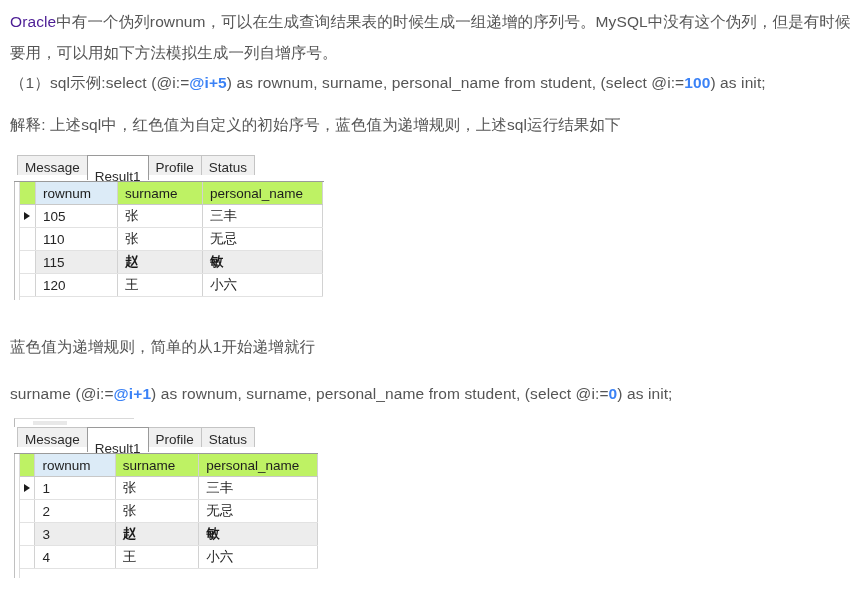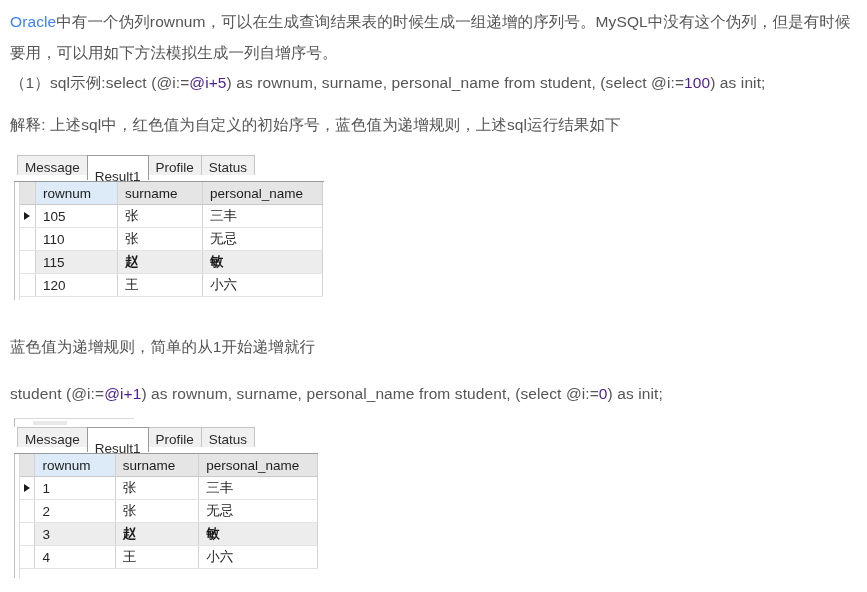--- a/index.html
+++ b/index.html
@@ -29,21 +29,21 @@
     color: #555555;
     letter-spacing: 0.1px;
   }
   .p-intro {
     position: absolute;
     left: 10px;
     top: 6px;
     width: 855px;
   }
   .link {
-    color: #3b82f6;
+    color: #4c1d95;
   }
   .p-sql1 {
     position: absolute;
     left: 10px;
     top: 67px;
     width: 850px;
     white-space: nowrap;
   }
   .p-explain {
     position: absolute;
@@ -60,22 +60,22 @@
     white-space: nowrap;
   }
   .p-sql2 {
     position: absolute;
     left: 10px;
     top: 378px;
     width: 850px;
     white-space: nowrap;
   }
   .emph {
-    font-weight: normal;
-    color: #4c1d95;
+    font-weight: bold;
+    color: #3b82f6;
   }
 
   
   .result-panel {
     position: absolute;
     background: #ffffff;
     font-family: "Liberation Sans", "DejaVu Sans", sans-serif;
     overflow: hidden;
   }
   .panel-1 {
@@ -164,21 +164,21 @@
     padding: 0 0 0 7px;
     height: 22px;
     text-align: left;
     font-weight: normal;
     vertical-align: middle;
     overflow: hidden;
     white-space: nowrap;
   }
   .grid thead th {
     border-bottom: 1px solid #c8c8c8;
-    background: #e5e5e5;
+    background: #bef264;
     color: #1d1d1d;
     height: 22px;
   }
   .grid thead th.col-sel {
     background: #dcebf7;
   }
   .col-marker { width: 15px; padding: 0 !important; background: #ffffff; }
   .col-rownum { width: 82px; }
   .col-surname { width: 85px; }
   .col-personal { width: 120px; }
@@ -224,21 +224,21 @@
 
   <div class="para p-sql1">
     <span>（1）sql示例:select (@i:=</span><span class="emph">@i+5</span><span>) as rownum, surname, personal_name from student, (select @i:=</span><span class="emph">100</span><span>) as init;</span>
   </div>
 
   <div class="para p-explain">解释: 上述sql中，红色值为自定义的初始序号，蓝色值为递增规则，上述sql运行结果如下</div>
 
   <div class="para p-note">蓝色值为递增规则，简单的从1开始递增就行</div>
 
   <div class="para p-sql2">
-    <span>student (@i:=</span><span class="emph">@i+1</span><span>) as rownum, surname, personal_name from student, (select @i:=</span><span class="emph">0</span><span>) as init;</span>
+    <span>surname (@i:=</span><span class="emph">@i+1</span><span>) as rownum, surname, personal_name from student, (select @i:=</span><span class="emph">0</span><span>) as init;</span>
   </div>
 </div>
 
 <div class="result-panel panel-1">
   <div class="tabbar">
     <div class="tab"><span>Message</span></div>
     <div class="tab active"><span>Result1</span></div>
     <div class="tab"><span>Profile</span></div>
     <div class="tab"><span>Status</span></div>
   </div>

